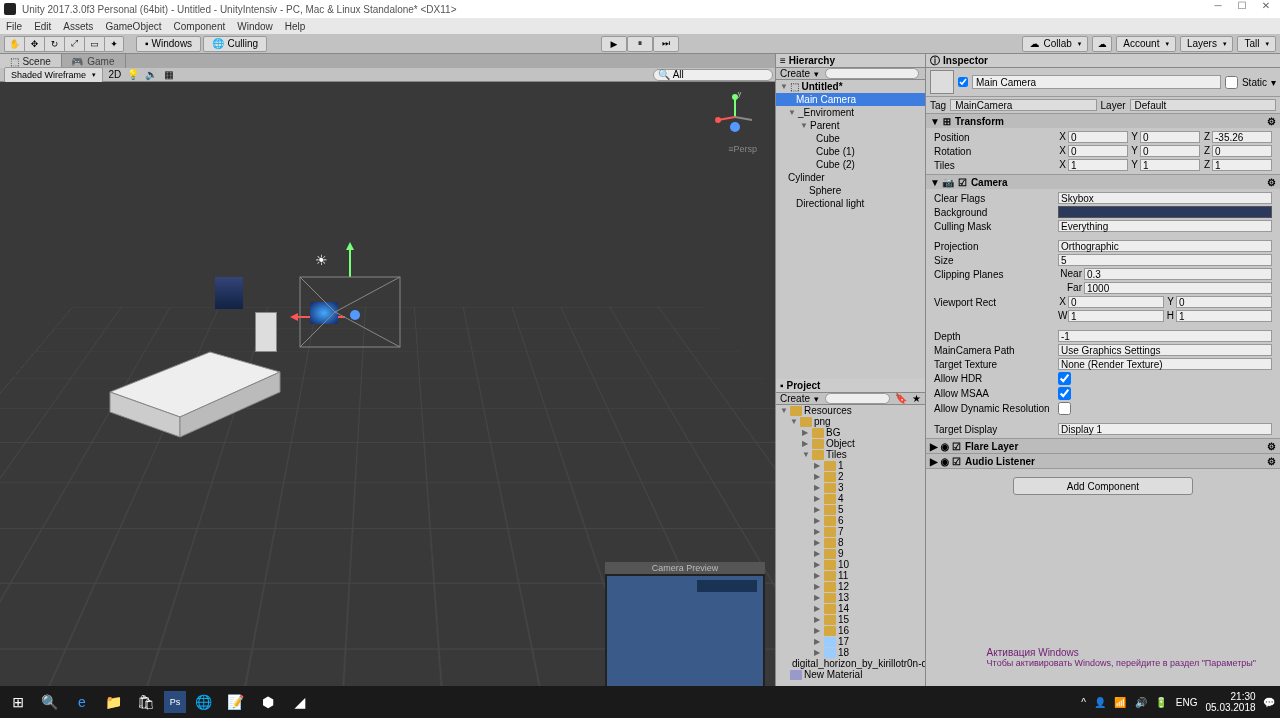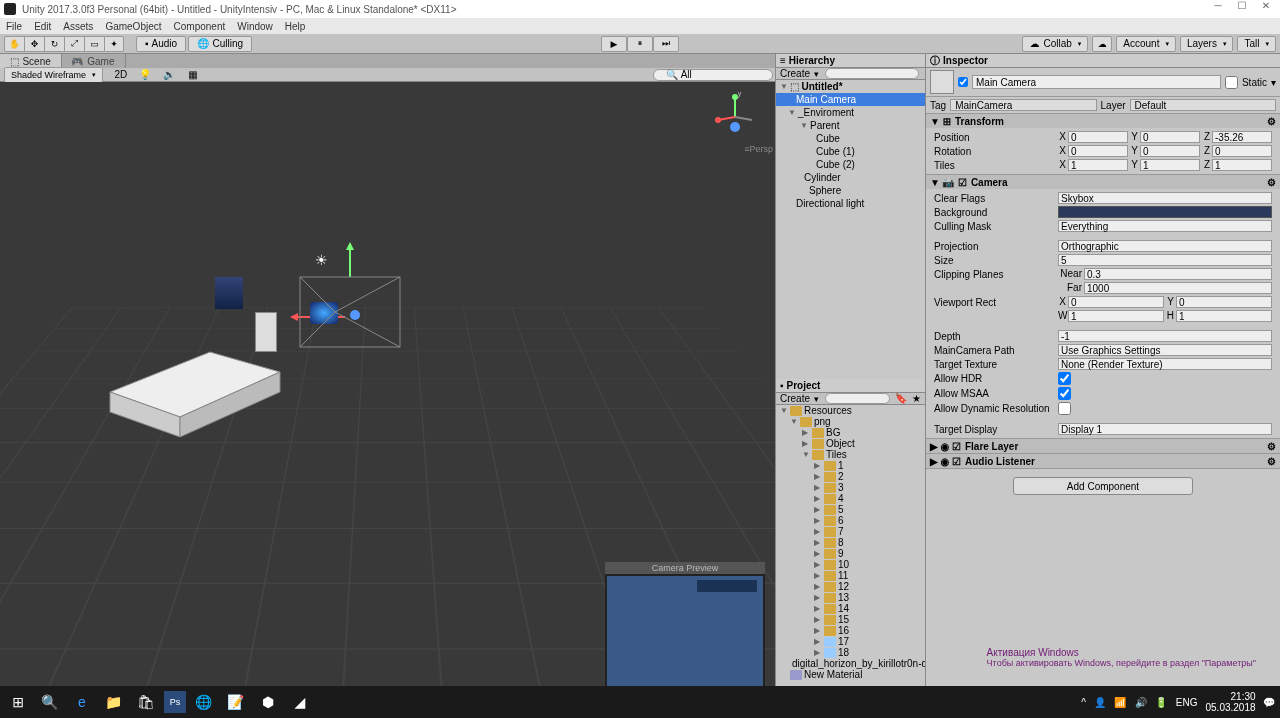--- a/index.html
+++ b/index.html
@@ -19,26 +19,26 @@
 .playbtns{position:absolute;left:50%;transform:translateX(-50%);display:flex}
 .playbtns .toolbtn{width:26px}
 .right-tools{position:absolute;right:4px;display:flex;gap:4px}
 .drop{height:16px;background:#ddd;border:1px solid #999;border-radius:2px;padding:0 6px;display:flex;align-items:center;gap:4px}
 .drop::after{content:"▾";font-size:7px;margin-left:2px}
 .main{display:flex;height:650px}
 .scene-area{width:775px;display:flex;flex-direction:column}
 .tabs{height:14px;background:#aaa;display:flex}
 .tab{padding:1px 10px;background:#aaa;color:#444;border-right:1px solid #888;display:flex;align-items:center;gap:3px}
 .tab.active{background:#ccc;color:#222}
-.scene-toolbar{height:14px;background:#c2c2c2;border-bottom:1px solid #888;display:flex;align-items:center;padding:0 4px;gap:12px;font-size:9px}
-.scene-search{position:absolute;right:2px;height:12px;width:120px;background:#eee;border:1px solid #999;border-radius:6px;padding:0 12px;display:flex;align-items:center}
+.scene-toolbar{height:14px;background:#c2c2c2;border-bottom:1px solid #888;display:flex;align-items:center;padding:0 4px;gap:6px;font-size:9px}
+.scene-search{position:absolute;right:2px;height:12px;width:120px;background:#eee;border:1px solid #999;border-radius:6px;padding:0 4px;display:flex;align-items:center}
 .viewport{flex:1;background:#393939;position:relative;overflow:hidden}
 .grid{position:absolute;inset:0;background-image:linear-gradient(#454545 1px,transparent 1px),linear-gradient(90deg,#454545 1px,transparent 1px);background-size:60px 60px;transform:perspective(800px) rotateX(60deg) translateY(100px);transform-origin:center}
 .gizmo{position:absolute;top:10px;right:15px;width:50px;height:50px}
-.persp{position:absolute;top:62px;right:2px;color:#888;font-size:9px}
+.persp{position:absolute;top:62px;right:18px;color:#888;font-size:9px}
 .campreview{position:absolute;bottom:10px;right:10px;width:160px}
 .campreview-title{background:#555;color:#bbb;text-align:center;padding:1px;font-size:9px}
 .campreview-body{height:120px;background:#3a5a8a;border:2px solid #222}
 .mid-col{width:150px;display:flex;flex-direction:column;border-left:1px solid #888}
 .right-col{width:355px;border-left:1px solid #888;display:flex;flex-direction:column;background:#c8c8c8}
 .panel-title{height:14px;background:#ccc;border-bottom:1px solid #888;display:flex;align-items:center;padding:0 4px;gap:3px;font-weight:bold;font-size:10px}
 .panel-toolbar{height:12px;background:#c2c2c2;border-bottom:1px solid #888;display:flex;align-items:center;padding:0 4px;gap:4px;font-size:9px}
 .panel-search{flex:1;height:11px;background:#eee;border:1px solid #999;border-radius:6px;margin:0 2px}
 .hierarchy{flex:1;background:#c8c8c8;overflow:hidden}
 .hrow{padding:1px 4px;display:flex;align-items:center;gap:2px;font-size:10px;white-space:nowrap}
@@ -97,21 +97,21 @@
 <div class="toolbar">
   <div class="toolbtns">
     <div class="toolbtn">✋</div>
     <div class="toolbtn">✥</div>
     <div class="toolbtn">↻</div>
     <div class="toolbtn">⤢</div>
     <div class="toolbtn">▭</div>
     <div class="toolbtn">✦</div>
   </div>
   <div style="width:8px"></div>
-  <div class="pivotbtn">▪<span>Audio</span></div>
+  <div class="pivotbtn">▪<span>Windows</span></div>
   <div class="pivotbtn">🌐<span>Culling</span></div>
   <div class="playbtns">
     <div class="toolbtn">▶</div>
     <div class="toolbtn">⏸</div>
     <div class="toolbtn">⏭</div>
   </div>
   <div class="right-tools">
     <div class="drop">☁ <span>Collab</span></div>
     <div class="toolbtn">☁</div>
     <div class="drop">
@@ -202,21 +202,21 @@
           <span class="foldout">▼</span>
           <span>_Enviroment</span>
         </div>
       <div class="hrow" style="padding-left:24px">
           <span class="foldout">▼</span>
           <span>Parent</span>
         </div>
       <div class="hrow" style="padding-left:40px">Cube</div>
       <div class="hrow" style="padding-left:40px">Cube (1)</div>
       <div class="hrow" style="padding-left:40px">Cube (2)</div>
-      <div class="hrow" style="padding-left:28px">Cylinder</div>
+      <div class="hrow" style="padding-left:12px">Cylinder</div>
       <div class="hrow" style="padding-left:33px">Sphere</div>
       <div class="hrow" style="padding-left:20px">Directional light</div>
     </div>
     <div class="panel-title">▪ <span>Project</span></div>
     <div class="panel-toolbar">
       <span>Create</span>▾
       <div class="panel-search"></div>
       <span>🔖</span>
       <span>★</span>
     </div>

